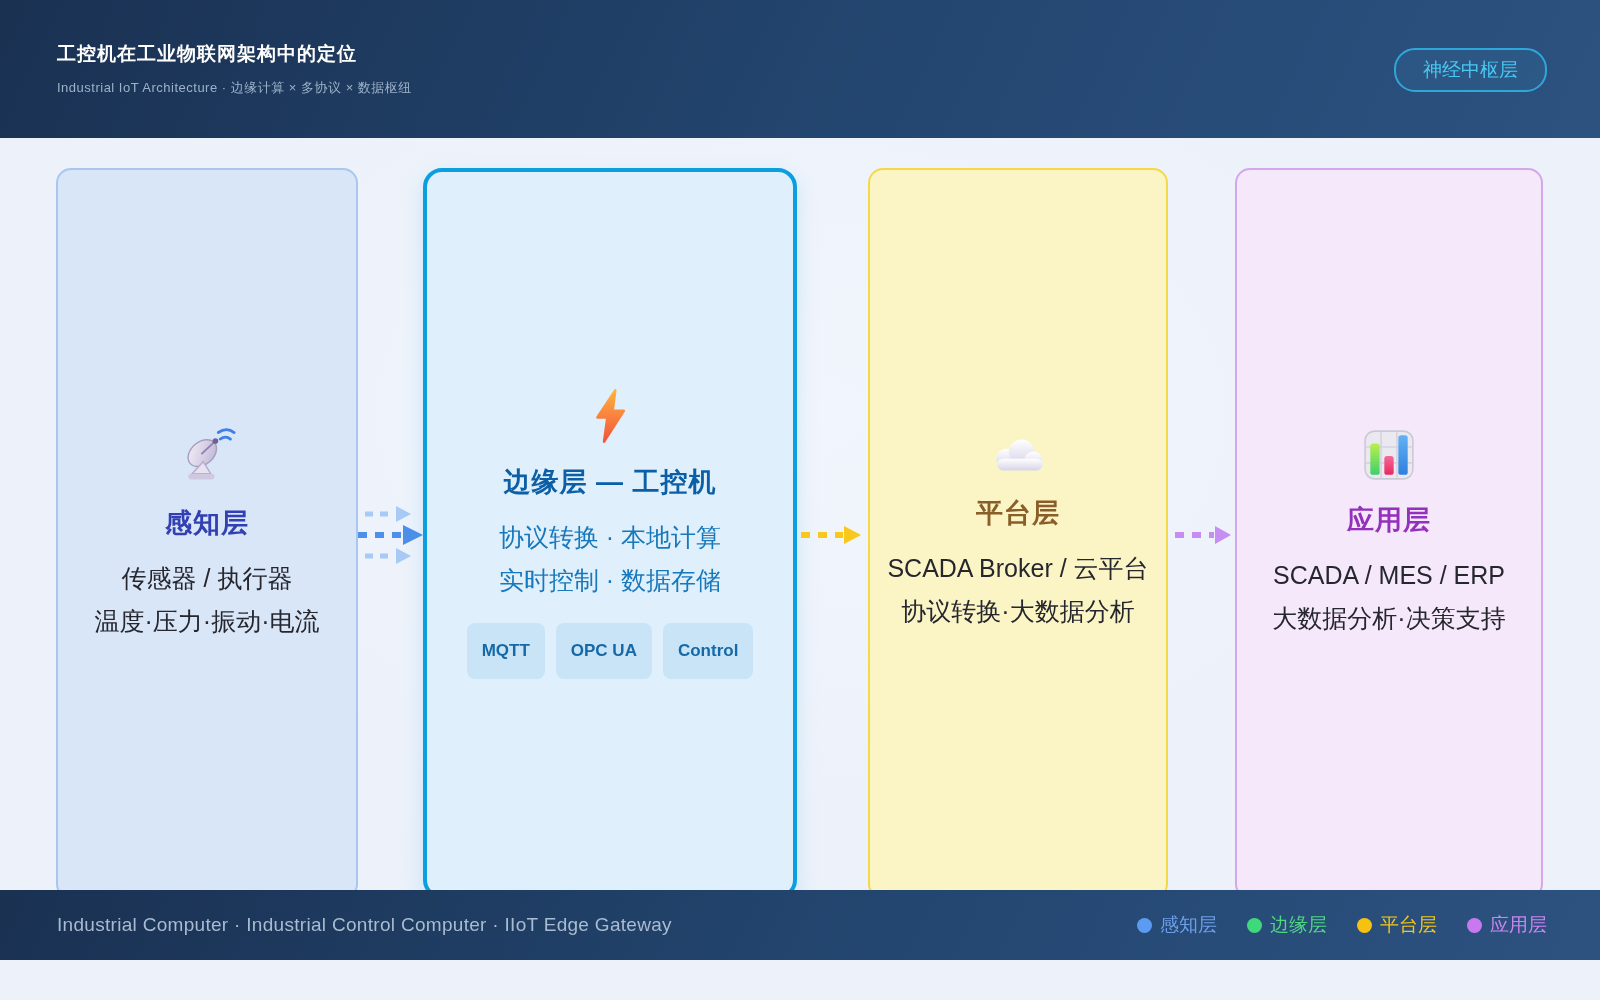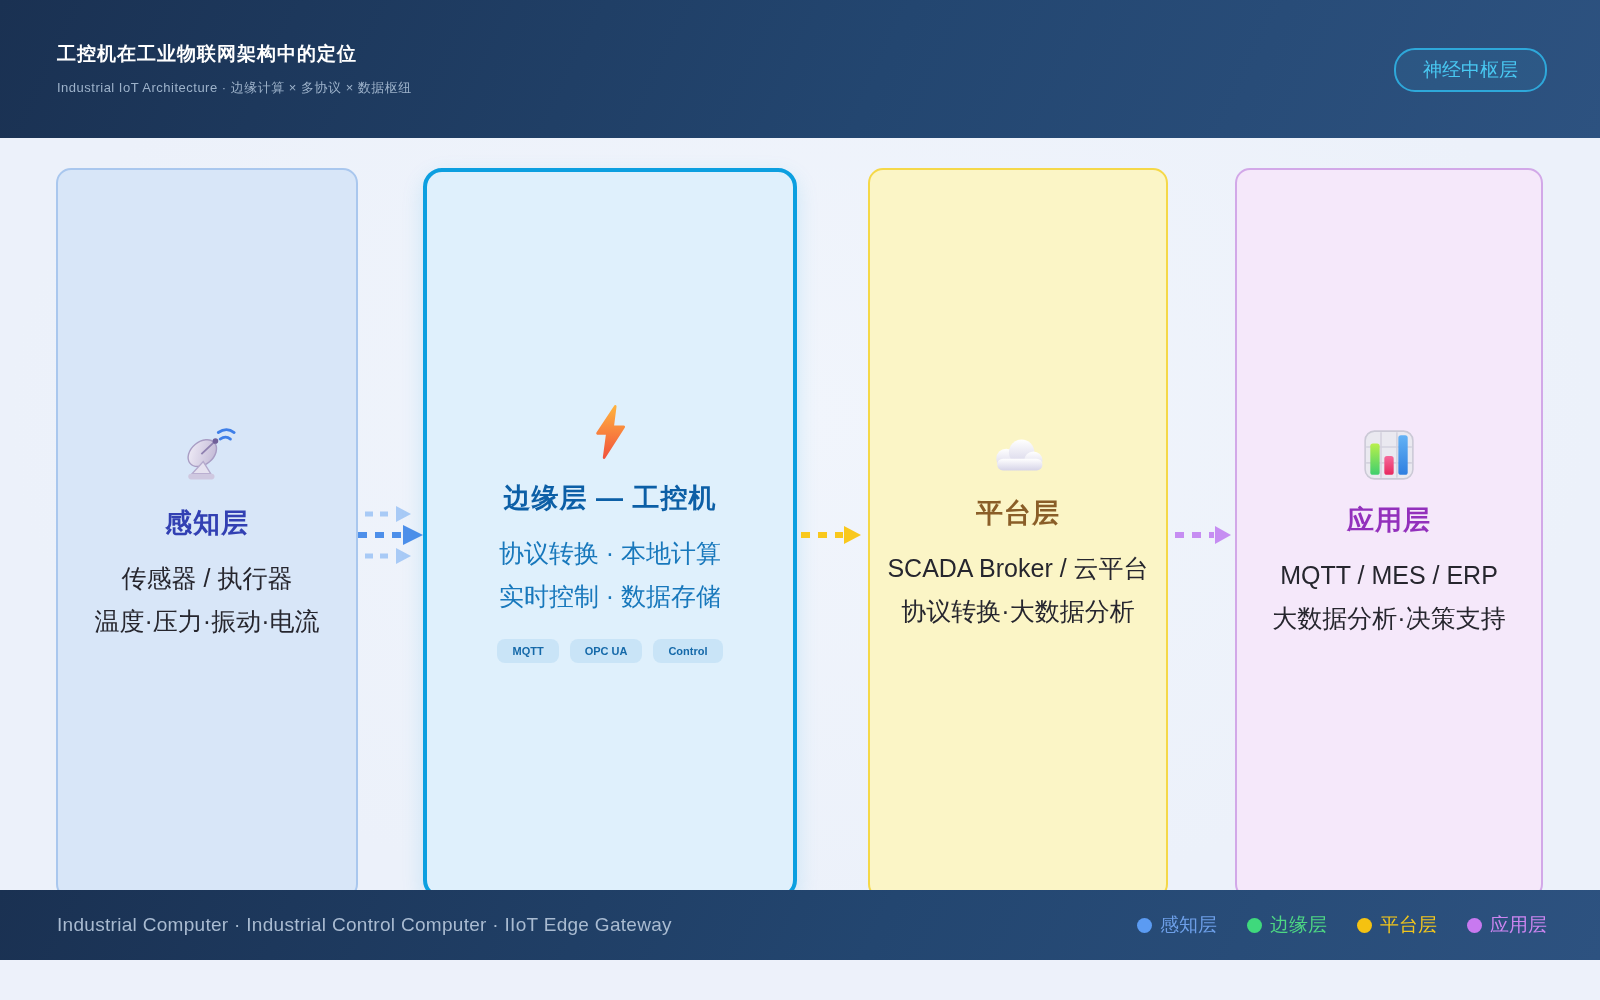--- a/index.html
+++ b/index.html
@@ -48,21 +48,21 @@
   .t-perception  { color: #3240B3; }
   .t-edge        { color: #0C5FA6; }
   .t-platform    { color: #8A5E28; }
   .t-application { color: #9330BC; }
   .card-line { font-size: 25px; color: #26262E; line-height: 1.55; margin: 2px 0; }
   .card-edge .card-line { color: #1878BC; }
 
   .tag-row { display: flex; gap: 11px; margin-top: 22px; }
   .tag {
     background: #C9E4F7; color: #1569A9; font-weight: bold;
-    font-size: 11px; padding: 6px 15px; border-radius: 8px;
+    font-size: 17px; padding: 18px 15px; border-radius: 8px;
   }
 
   .arrow { position: absolute; }
   .arrow-1 { left: 357px;  top: 367px; }
   .arrow-2 { left: 800px;  top: 385px; }
   .arrow-3 { left: 1174px; top: 385px; }
 
   
   .footer {
     position: absolute; top: 890px; left: 0; width: 1600px; height: 70px;
@@ -198,21 +198,21 @@
             </linearGradient>
           </defs>
           <rect x="3" y="3" width="46" height="46" rx="9" fill="#EAE9F0" stroke="#CBC9D6" stroke-width="1.5"></rect>
           <path d="M18.3 4 V48 M33.6 4 V48 M4 18.3 H48 M4 33.6 H48" stroke="#D4D2DE" stroke-width="1.5" fill="none"></path>
           <rect x="8" y="15" width="9" height="30" rx="2.5" fill="url(#barGreen)"></rect>
           <rect x="21.5" y="27" width="9" height="18" rx="2.5" fill="url(#barPink)"></rect>
           <rect x="35" y="7" width="9" height="38" rx="2.5" fill="url(#barBlue)"></rect>
         </svg>
       </div>
       <h2 class="card-title t-application">应用层</h2>
-      <p class="card-line">MQTT / MES / ERP</p>
+      <p class="card-line">SCADA / MES / ERP</p>
       <p class="card-line">大数据分析·决策支持</p>
     </section>
 
   </main>
 
   <footer class="footer">
     <div class="footer-keywords">Industrial Computer · Industrial Control Computer · IIoT Edge Gateway</div>
     <div class="legend">
       <span class="legend-item lg-0">
         <i class="legend-dot"></i>

